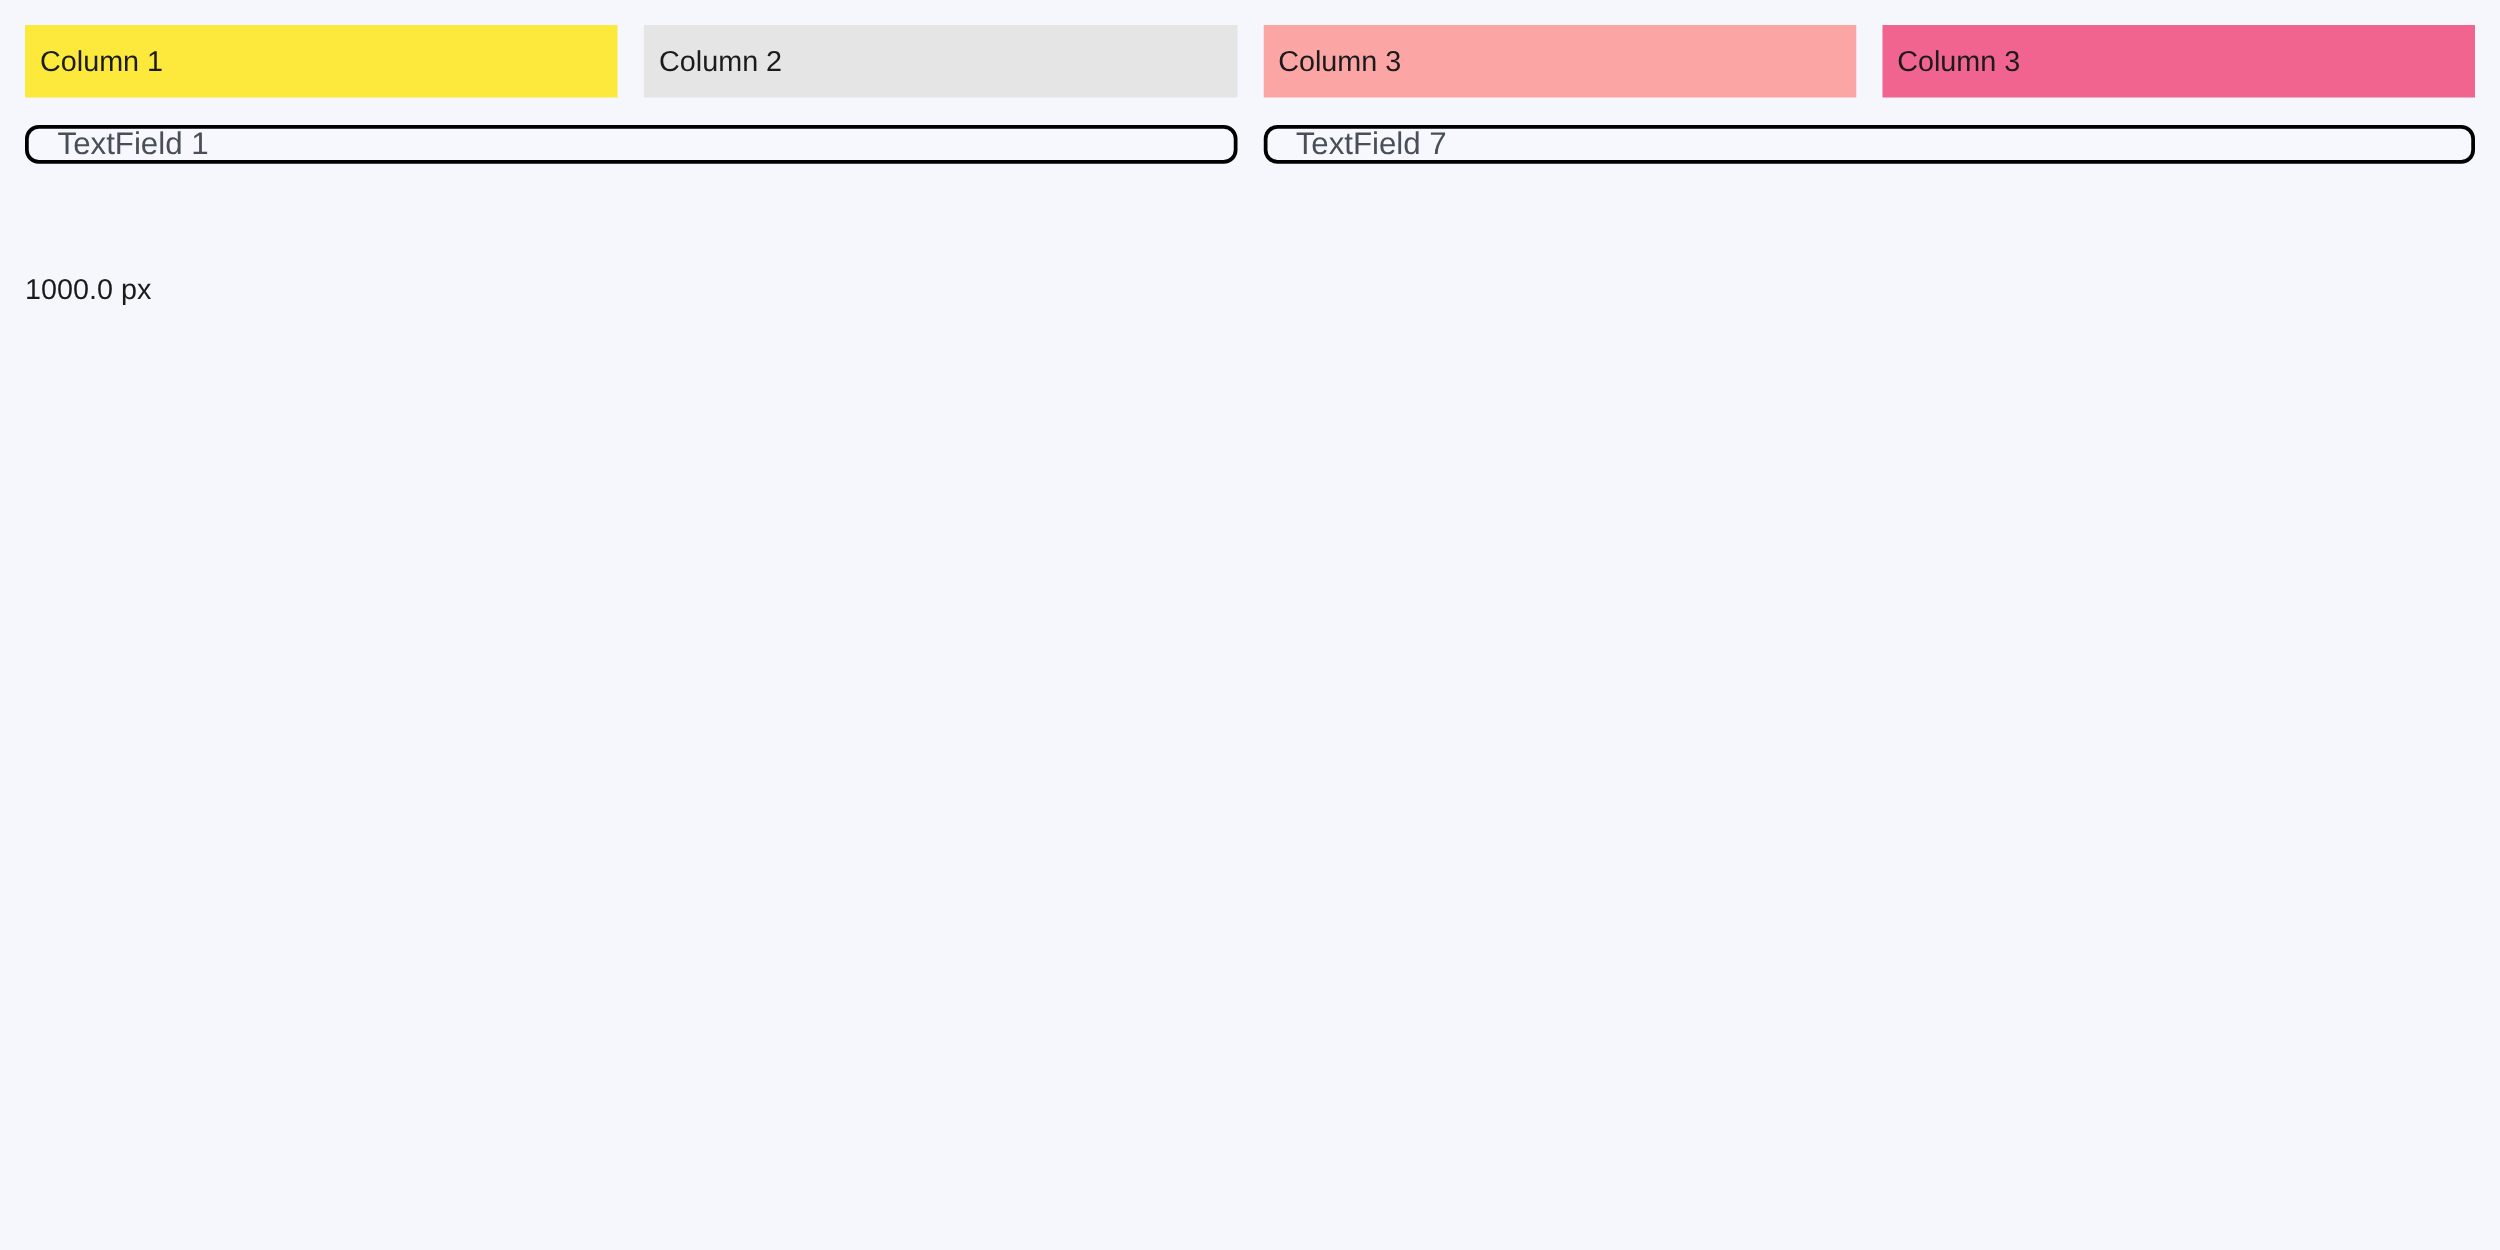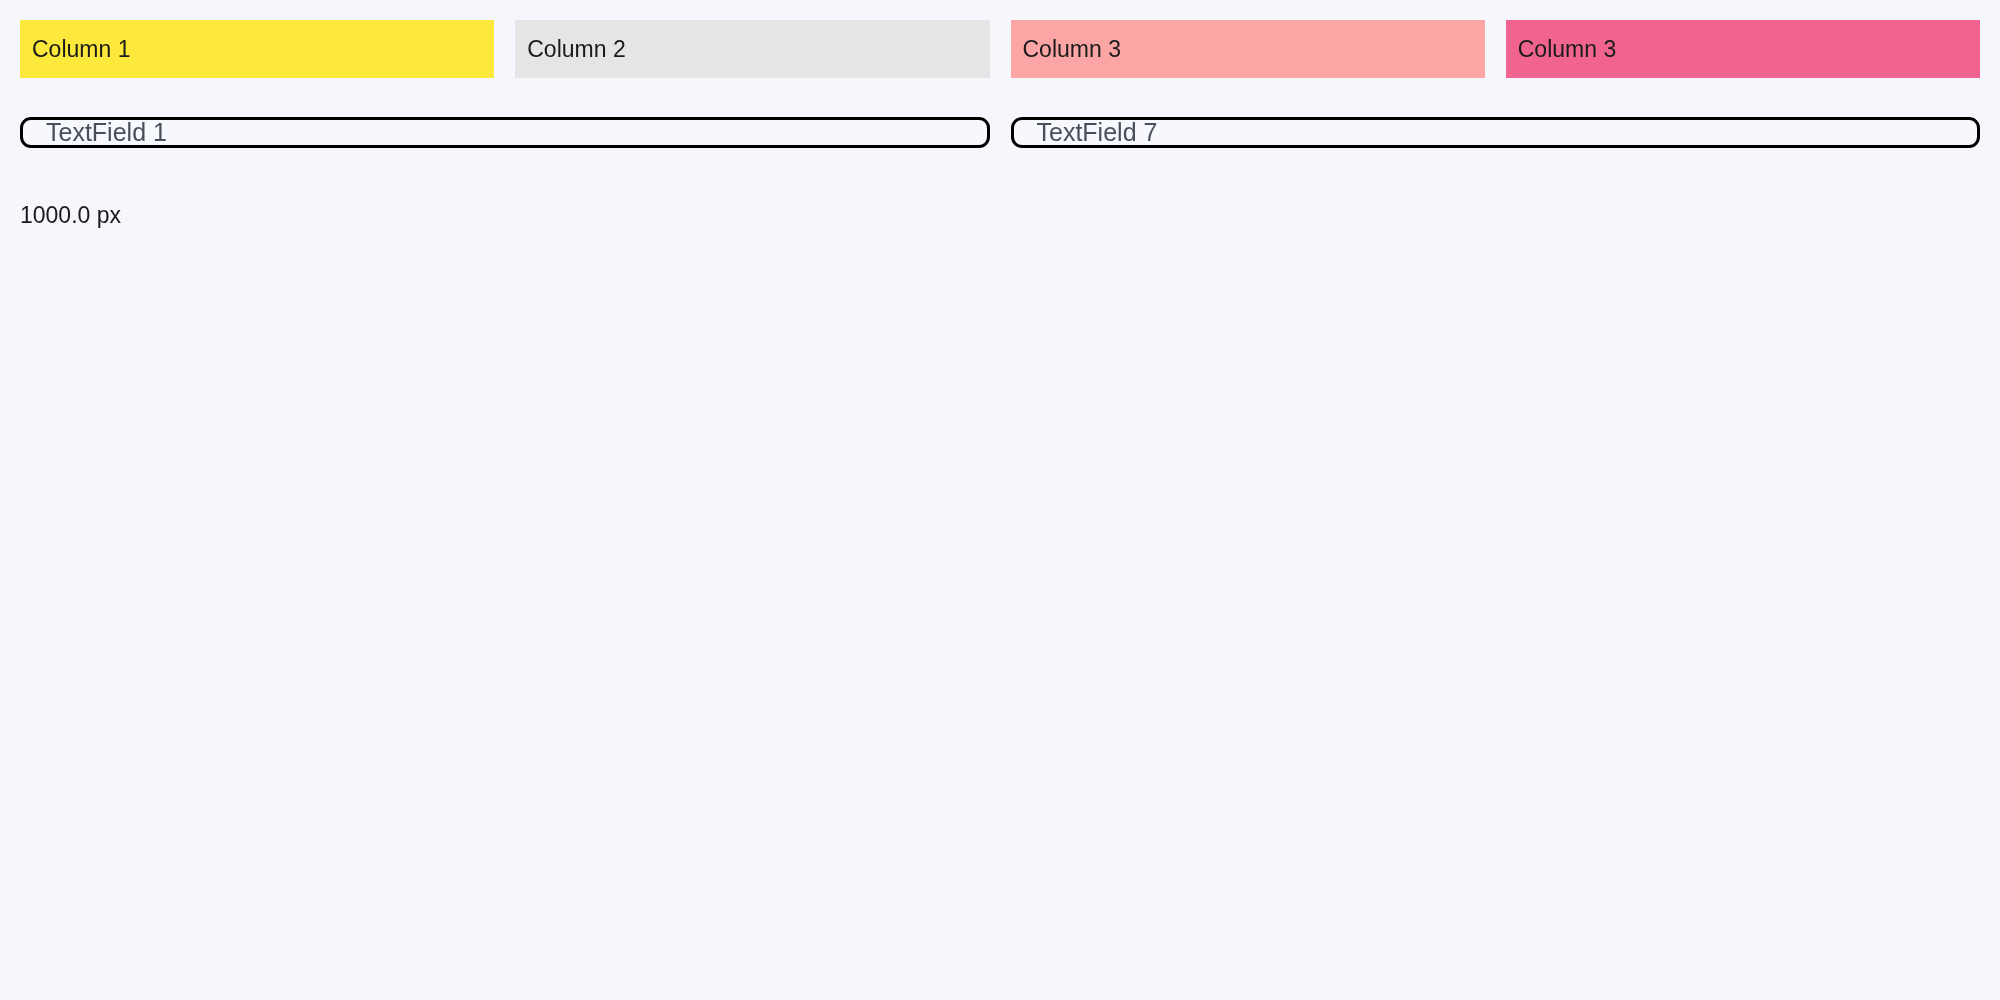--- a/index.html
+++ b/index.html
@@ -42,24 +42,24 @@
     line-height: 1;
     color: #1b1b1b;
     white-space: nowrap;
     overflow: hidden;
     text-overflow: ellipsis;
   }
 
   
   .textfields-row {
     display: flex;
-    align-items: center;
+    align-items: flex-start;
     gap: 21px;
     height: 96px;
-    margin-top: 6px;
+    margin-top: 22px;
   }
   .textfield {
     flex: 1 1 0;
     display: flex;
     align-items: center;
     box-sizing: border-box;
     border: 3px solid #000000;
     border-radius: 11px;
     background: #f7f8fd;
     padding: 0 23px;

